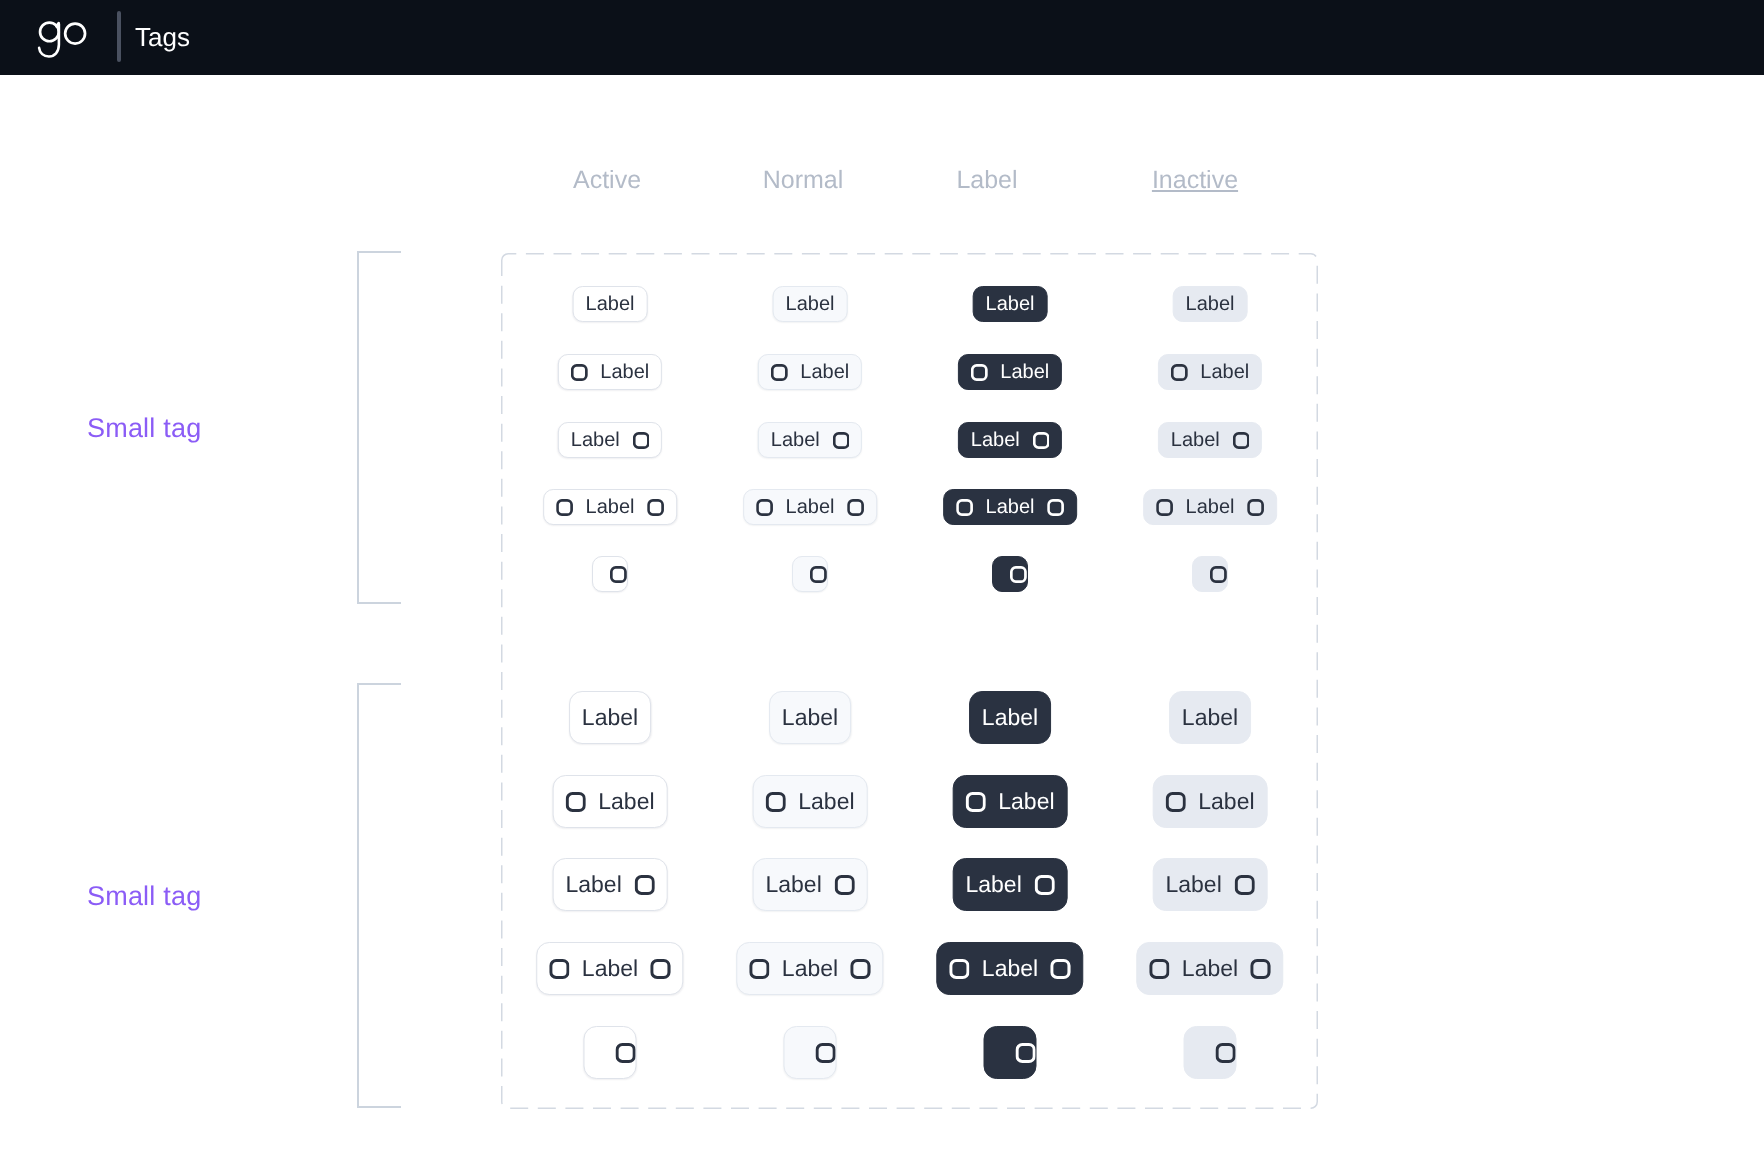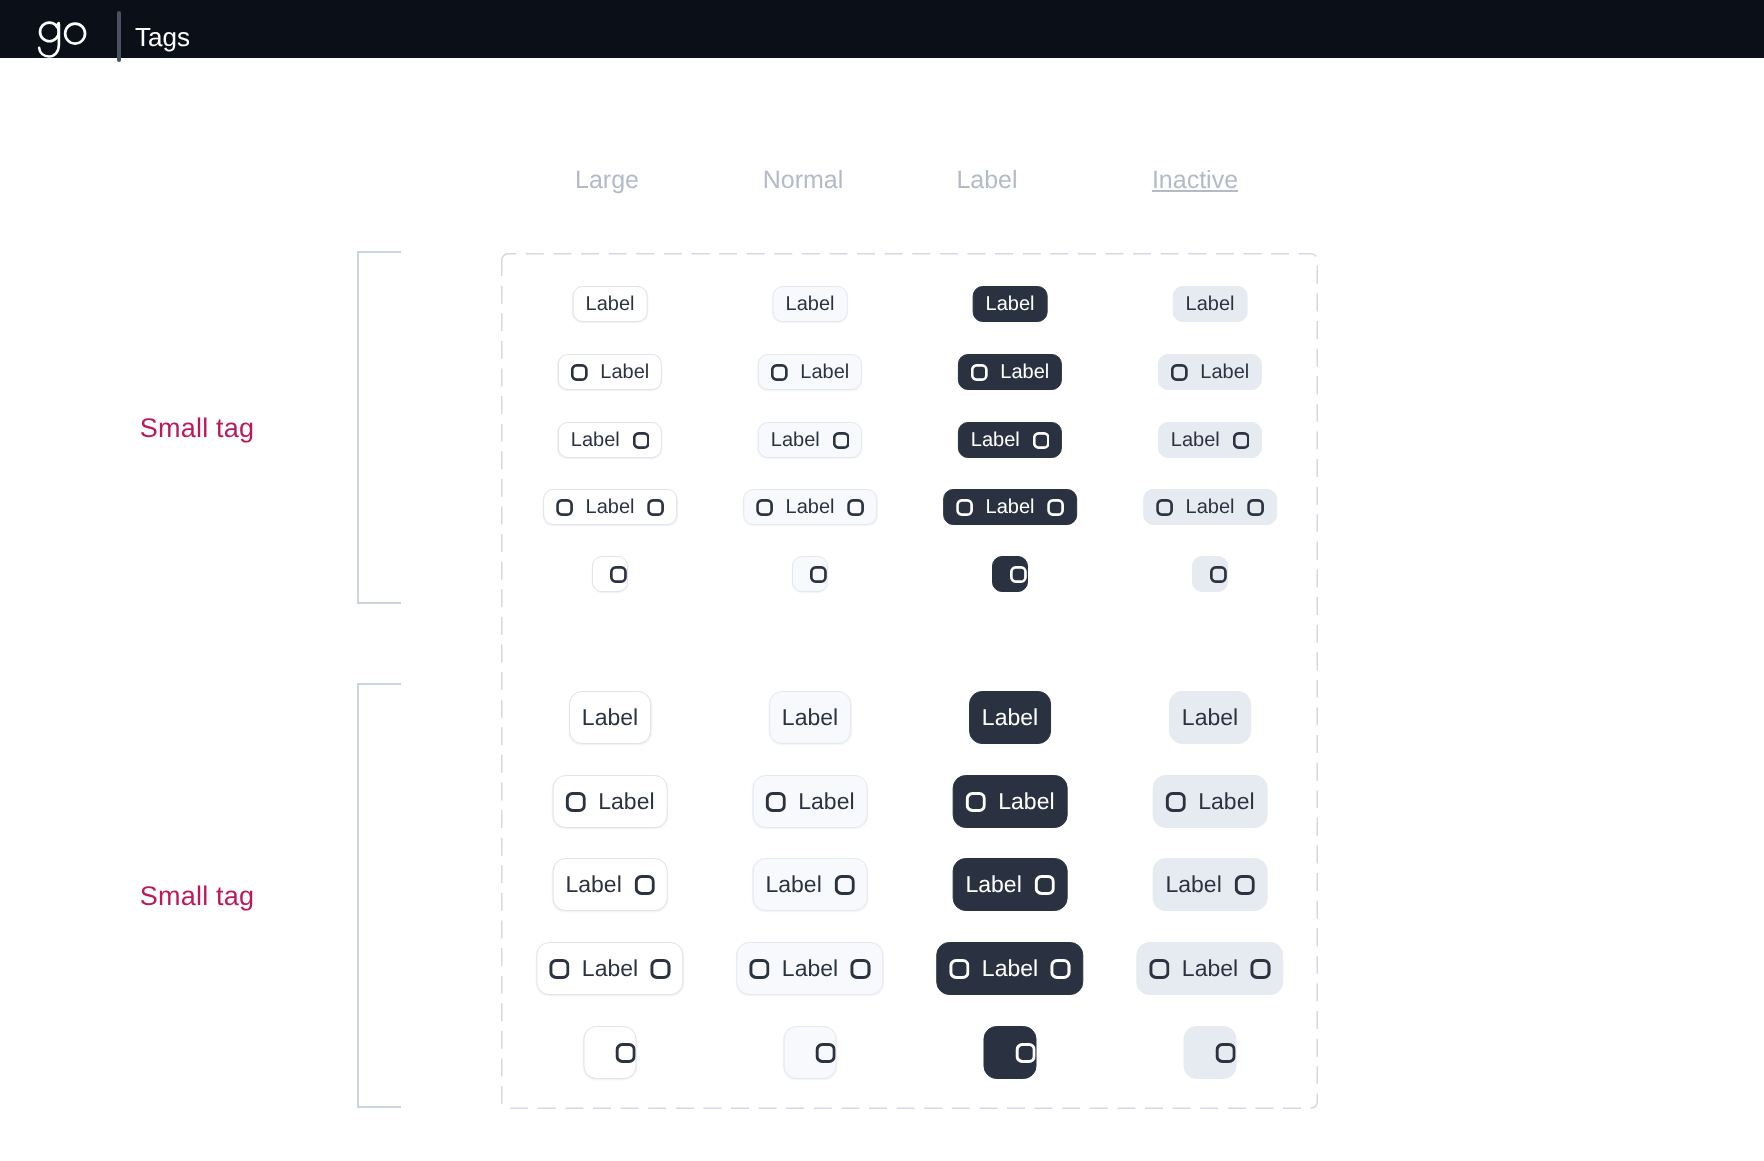--- a/index.html
+++ b/index.html
@@ -11,21 +11,21 @@
     font-family: "Liberation Sans", sans-serif;
     overflow: hidden;
     -webkit-font-smoothing: antialiased;
     text-rendering: geometricPrecision;
   }
   
   body { filter: opacity(1); }
 
   
   .topbar {
-    position: absolute; left: 0; top: 0; width: 1764px; height: 58px;
+    position: absolute; left: 0; top: 0; width: 1764px; height: 75px;
     background: #0b1018;
   }
   .logo {
     position: absolute; left: 36px; top: 16px;
     width: 52px; height: 46px;
   }
   .logo svg { display: block; }
   .logo .sr { position: absolute; width: 1px; height: 1px; overflow: hidden;
               clip: rect(0 0 0 0); white-space: nowrap; }
   .divider {
@@ -46,23 +46,23 @@
 
   
   .bracket {
     position: absolute;
     border: 2.5px solid #ccd4de;
     border-right: none;
     width: 44px;
   }
   .group-label {
     position: absolute;
-    font-size: 27px; color: #be185d; line-height: 30px;
+    font-size: 27px; color: #8b5cf6; line-height: 30px;
     letter-spacing: 0.2px;
-    text-align: center; width: 220px;
+    text-align: left; width: 220px;
   }
 
   
   .dashbox {
     position: absolute; left: 501px; top: 253px; width: 817px; height: 856px;
     pointer-events: none;
   }
 
   
   .tag {
@@ -109,21 +109,21 @@
                C7.6 40.5 3.6 37.0 3.1 31.9" stroke="#ffffff" stroke-width="2.6" stroke-linecap="round" stroke-linejoin="round" fill="none"></path>
 
       <circle cx="39.1" cy="17.6" r="9.95" stroke="#ffffff" stroke-width="2.7"></circle>
     </svg>
   </div>
   <div class="divider"></div>
   <div class="page-title">Tags</div>
 </div>
 
 <div id="stage">
-    <div class="col-head" style="left: 507px;">Large</div>
+    <div class="col-head" style="left: 507px;">Active</div>
     <div class="col-head" style="left: 703px;">Normal</div>
     <div class="col-head" style="left: 887px;">Label</div>
     <div class="col-head" style="left: 1095px; text-decoration: underline;">Inactive</div>
     <div class="bracket" style="left: 357px; top: 251px; height: 353px;"></div>
     <div class="group-label" style="left: 87px; top: 412.5px;">Small tag</div>
     <div class="tag sm v-normal" style="left: 610px; top: 286px;">
       <span class="lbl">Label</span>
     </div>
     <div class="tag sm v-hover" style="left: 810px; top: 286px;">
       <span class="lbl">Label</span>

